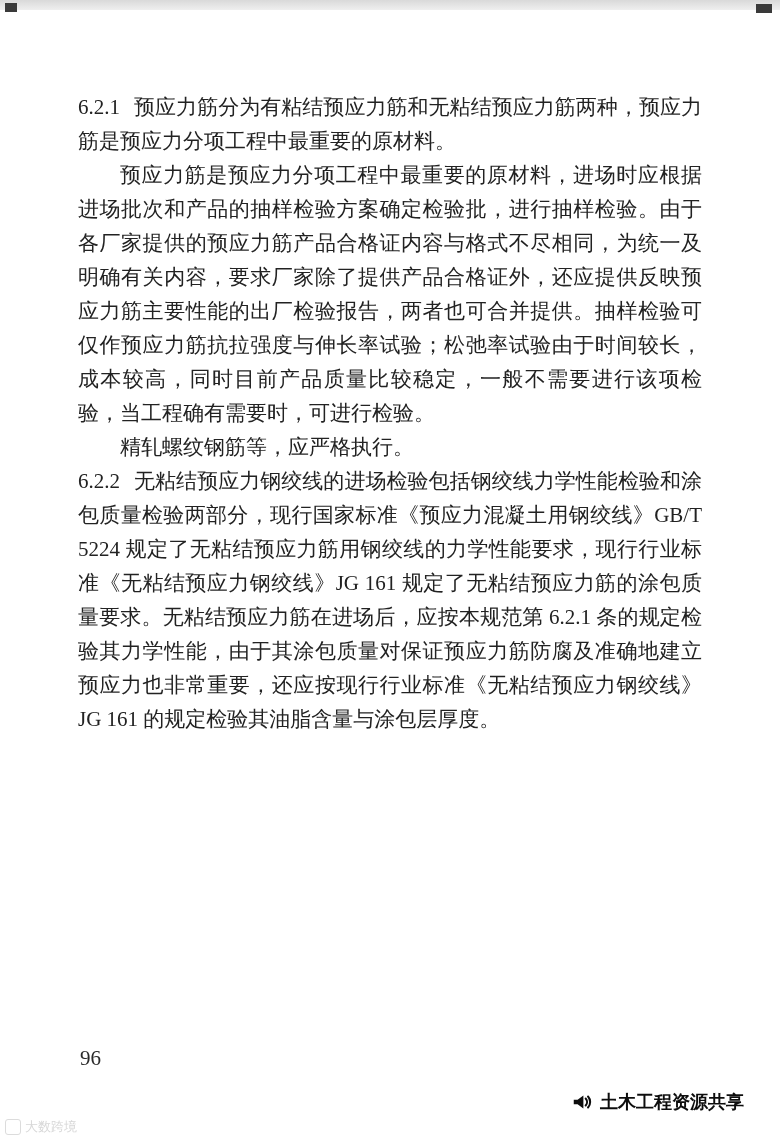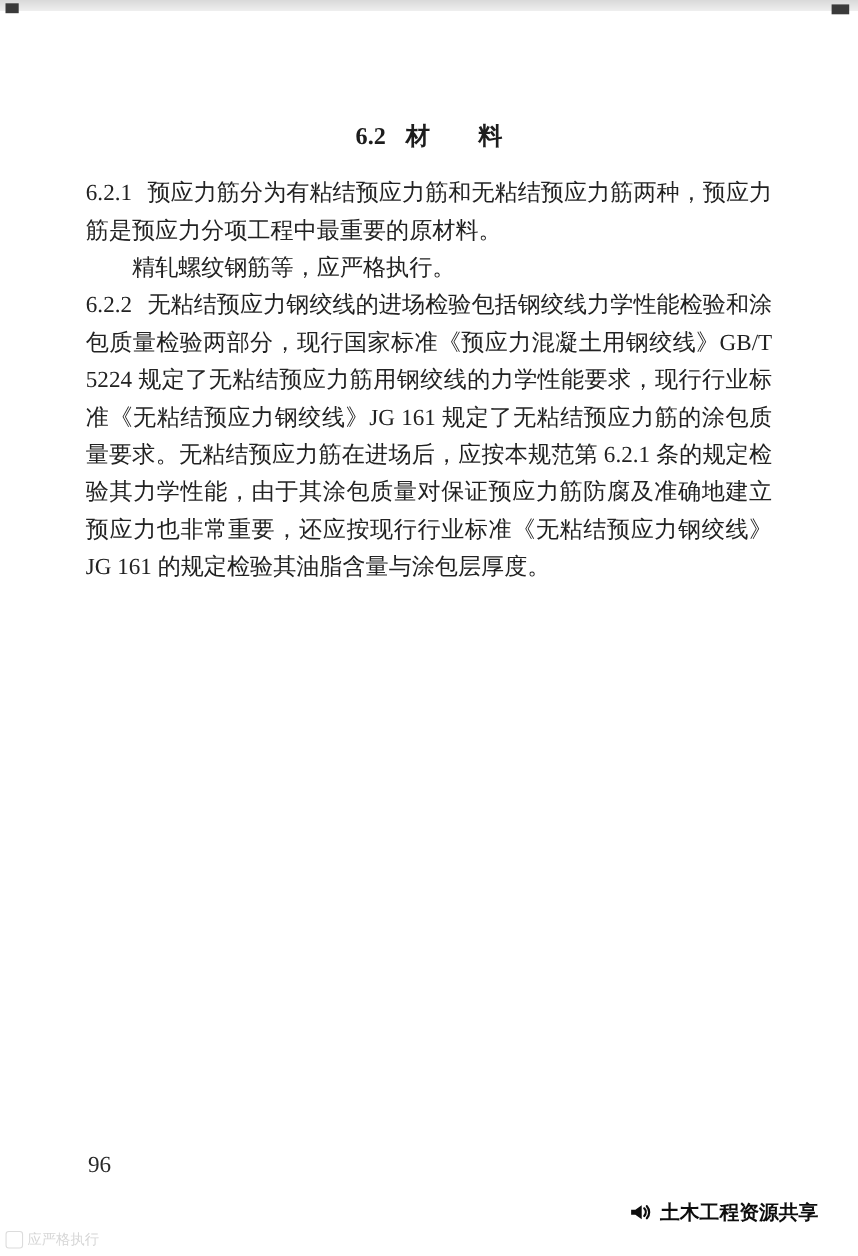--- a/index.html
+++ b/index.html
@@ -98,29 +98,27 @@
 
 <div class="page">
 
   <div class="scan-strip"></div>
   <div class="scan-mark tl"></div>
   <div class="scan-mark tr"></div>
 
   <main class="content">
 
 
-    <h2 class="heading">
-      <span class="h-num">6.2</span><span class="h-title">材　　料</span>
-    </h2>
 
     <p class="clause">
       <b class="c-num">6.2.1</b><span class="c-text">预应力筋分为有粘结预应力筋和无粘结预应力筋两种，预应力筋是预应力分项工程中最重要的原材料。</span>
     </p>
 
 
+    <p class="indent">预应力筋是预应力分项工程中最重要的原材料，进场时应根据进场批次和产品的抽样检验方案确定检验批，进行抽样检验。由于各厂家提供的预应力筋产品合格证内容与格式不尽相同，为统一及明确有关内容，要求厂家除了提供产品合格证外，还应提供反映预应力筋主要性能的出厂检验报告，两者也可合并提供。抽样检验可仅作预应力筋抗拉强度与伸长率试验；松弛率试验由于时间较长，成本较高，同时目前产品质量比较稳定，一般不需要进行该项检验，当工程确有需要时，可进行检验。</p>
 
     <p class="indent">精轧螺纹钢筋等，应严格执行。</p>
 
     <p class="clause">
       <b class="c-num">6.2.2</b><span class="c-text">无粘结预应力钢绞线的进场检验包括钢绞线力学性能检验和涂包质量检验两部分，现行国家标准《预应力混凝土用钢绞线》GB/T 5224 规定了无粘结预应力筋用钢绞线的力学性能要求，现行行业标准《无粘结预应力钢绞线》JG 161 规定了无粘结预应力筋的涂包质量要求。无粘结预应力筋在进场后，应按本规范第 6.2.1 条的规定检验其力学性能，由于其涂包质量对保证预应力筋防腐及准确地建立预应力也非常重要，还应按现行行业标准《无粘结预应力钢绞线》JG 161 的规定检验其油脂含量与涂包层厚度。</span>
     </p>
 
   </main>
 
   <div class="page-number">96</div>
@@ -131,16 +129,16 @@
         <path d="M3 9.5v5h4.2L13.5 19V5L7.2 9.5H3z" fill="#0d0d0d"></path>
         <path d="M16 8.2a5.6 5.6 0 0 1 0 7.6" stroke="#0d0d0d" stroke-width="2.2" fill="none" stroke-linecap="round"></path>
         <path d="M18.6 6a9 9 0 0 1 0 12" stroke="#0d0d0d" stroke-width="2.2" fill="none" stroke-linecap="round"></path>
       </svg>
     </span>
     <span>土木工程资源共享</span>
   </div>
 
   <div class="corner-wm">
     <span class="wm-logo"></span>
-    <span>应严格执行</span>
+    <span>大数跨境</span>
   </div>
 
 </div>
 
 </body></html>

